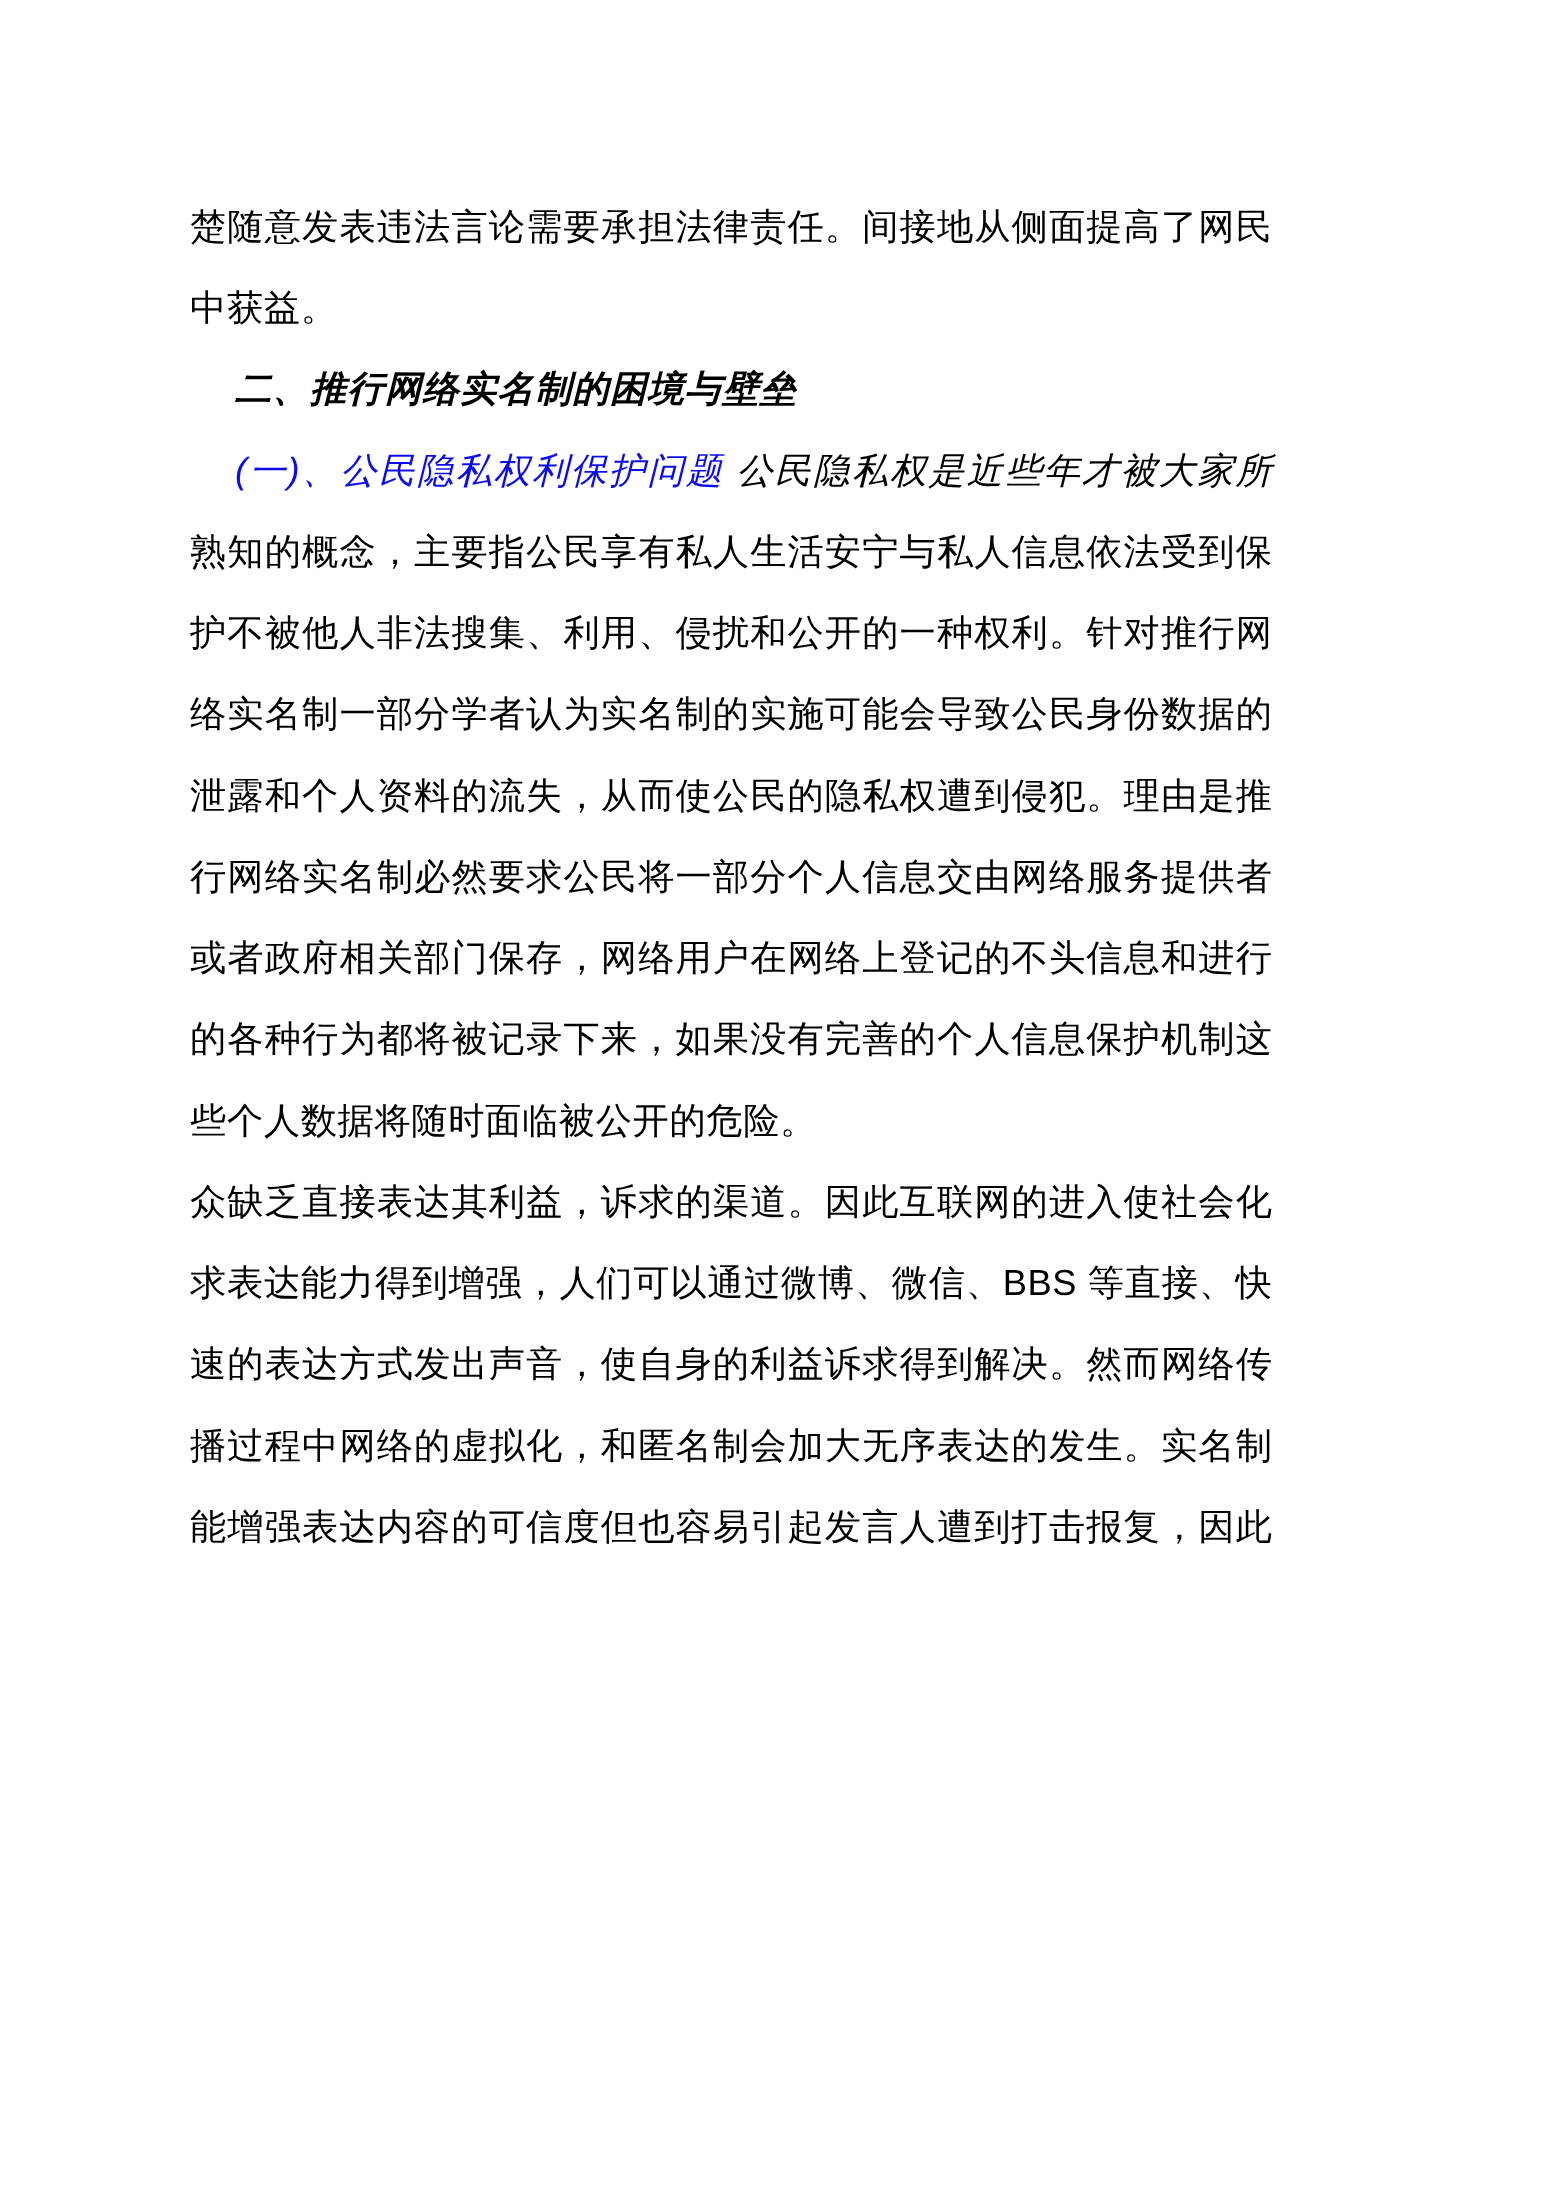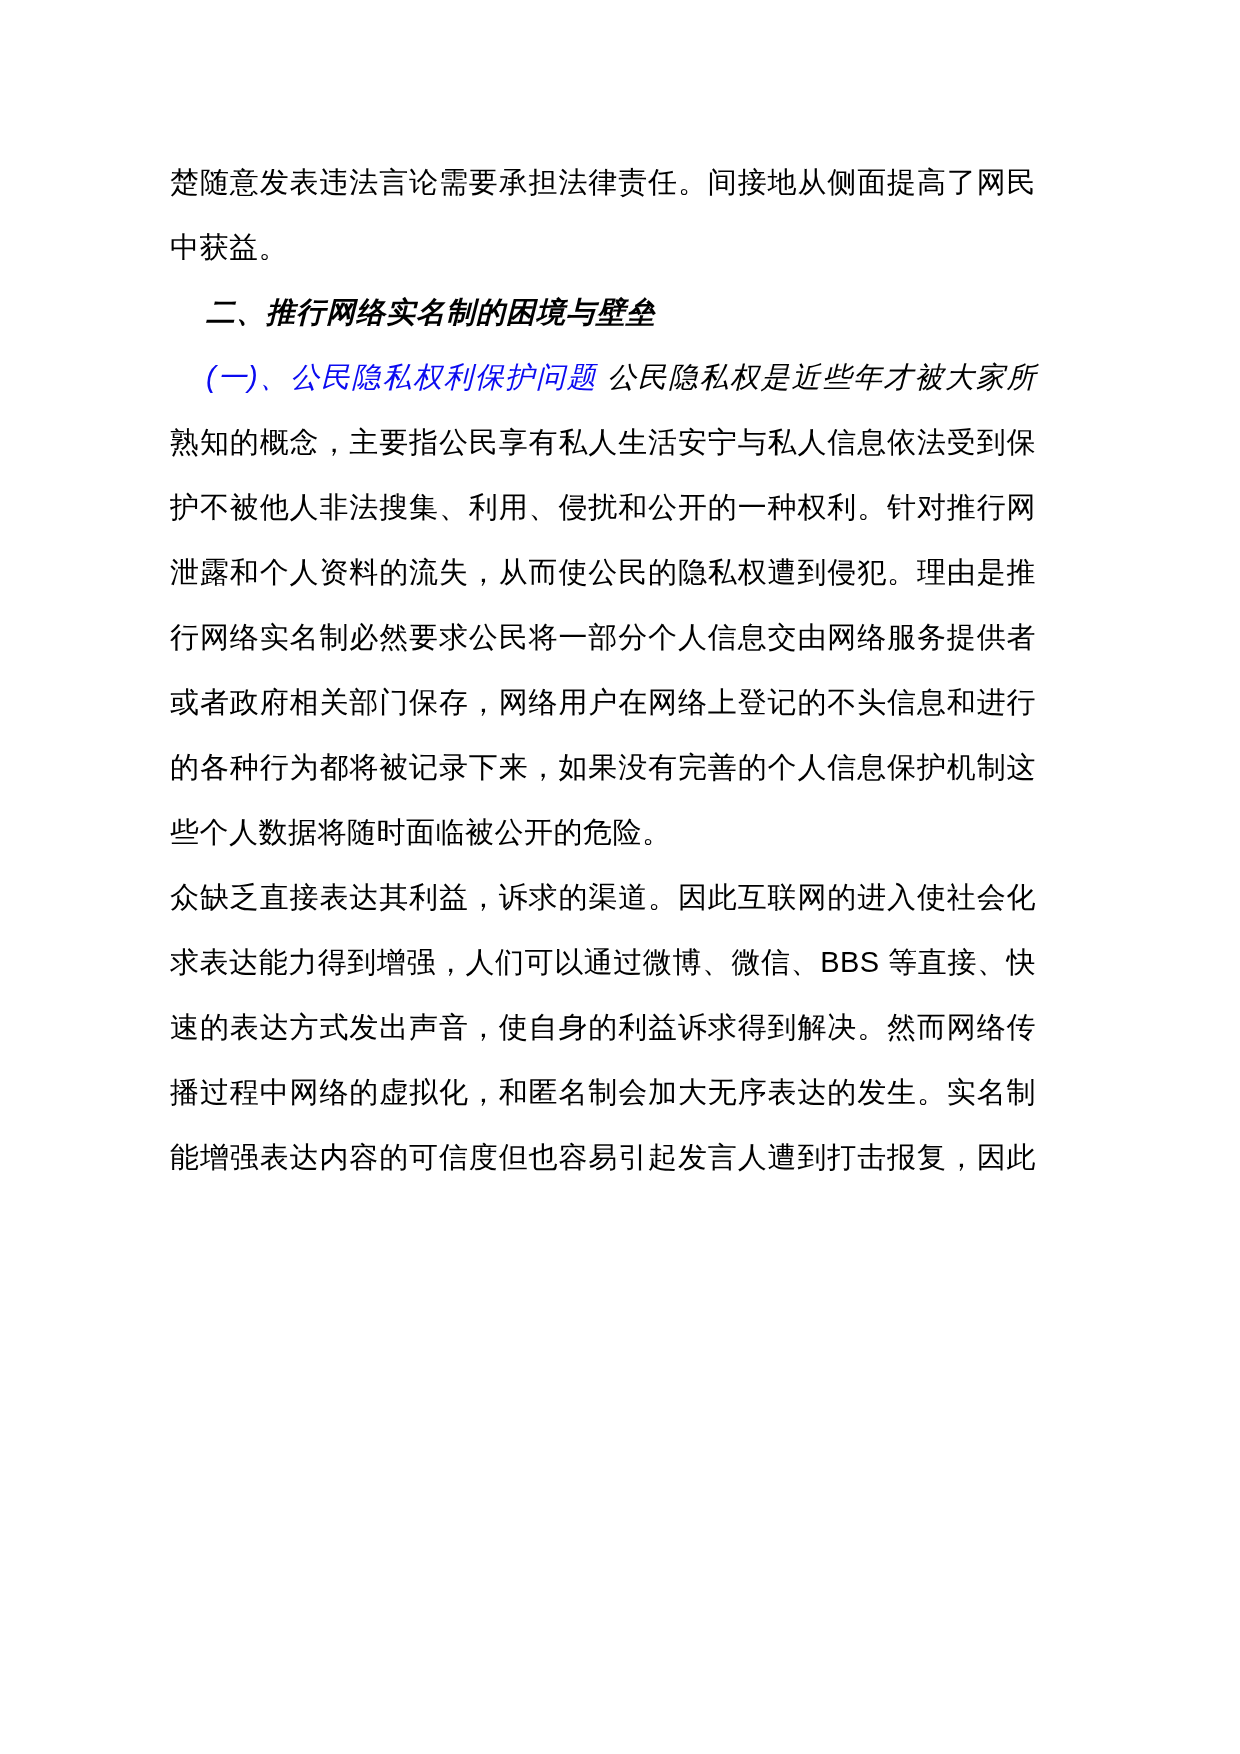--- a/index.html
+++ b/index.html
@@ -12,21 +12,21 @@
     width: 1240px;
     height: 1754px;
     background: var(--page-bg, #ffffff);
     overflow: hidden;
     font-family: "Liberation Sans", "DejaVu Sans", sans-serif;
     color: var(--text-color, #000000);
   }
   .doc-body {
     position: absolute;
     top: 150px;
-    left: 170px;
+    left: 152px;
     width: 866px;
   }
   .para { margin: 0; }
   .line {
     font-size: 29px;
     line-height: 65px;
     height: 65px;
     white-space: nowrap;
     letter-spacing: 0.5px;
   }
@@ -52,20 +52,21 @@
         <div class="line justify"><span class="seg">楚随意发表违法言论需要承担法律责任。间接地从侧面提高了网民</span></div>
         <div class="line"><span class="seg">中获益。</span></div>
       </div>
       <div class="para heading">
         <div class="line indent"><span class="seg">二、推行网络实名制的困境与壁垒</span></div>
       </div>
       <div class="para">
         <div class="line justify indent"><span class="seg blue">(一)、公民隐私权利保护问题</span><span class="seg"> 公民隐私权是近些年才被大家所</span></div>
         <div class="line justify"><span class="seg">熟知的概念，主要指公民享有私人生活安宁与私人信息依法受到保</span></div>
         <div class="line justify"><span class="seg">护不被他人非法搜集、利用、侵扰和公开的一种权利。针对推行网</span></div>
+        <div class="line justify"><span class="seg">络实名制一部分学者认为实名制的实施可能会导致公民身份数据的</span></div>
         <div class="line justify"><span class="seg">泄露和个人资料的流失，从而使公民的隐私权遭到侵犯。理由是推</span></div>
         <div class="line justify"><span class="seg">行网络实名制必然要求公民将一部分个人信息交由网络服务提供者</span></div>
         <div class="line justify"><span class="seg">或者政府相关部门保存，网络用户在网络上登记的不头信息和进行</span></div>
         <div class="line justify"><span class="seg">的各种行为都将被记录下来，如果没有完善的个人信息保护机制这</span></div>
         <div class="line"><span class="seg">些个人数据将随时面临被公开的危险。</span></div>
       </div>
       <div class="para">
         <div class="line justify"><span class="seg">众缺乏直接表达其利益，诉求的渠道。因此互联网的进入使社会化</span></div>
         <div class="line justify"><span class="seg">求表达能力得到增强，人们可以通过微博、微信、BBS 等直接、快</span></div>
         <div class="line justify"><span class="seg">速的表达方式发出声音，使自身的利益诉求得到解决。然而网络传</span></div>

